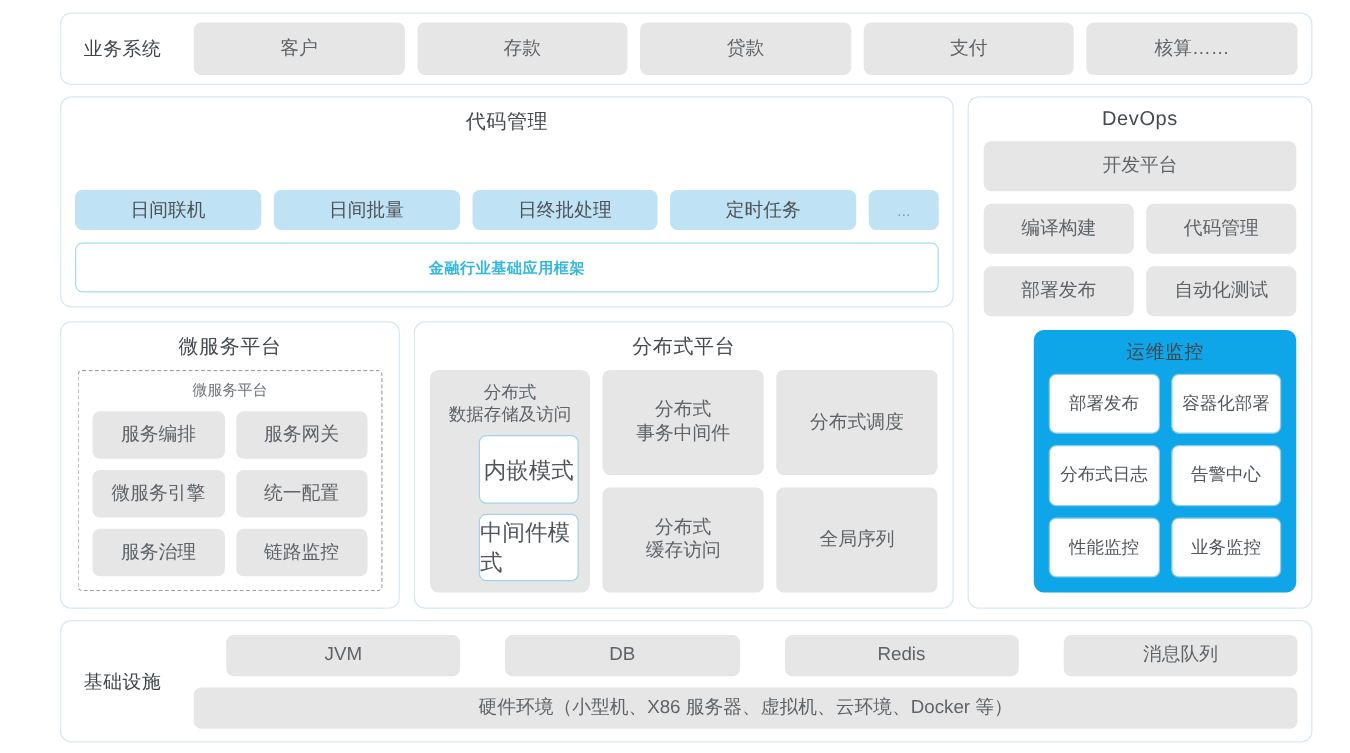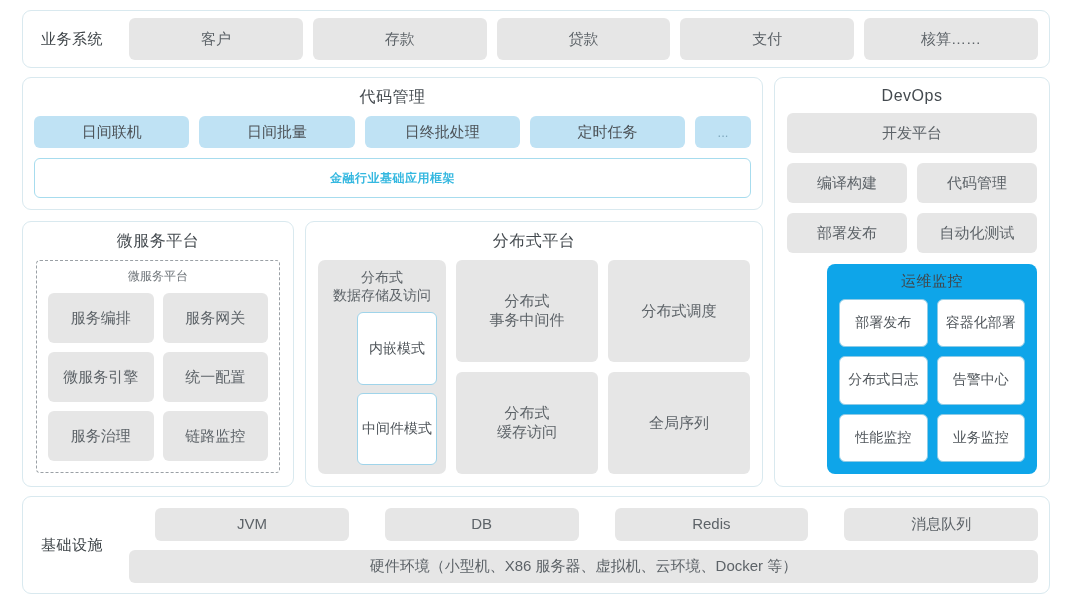--- a/index.html
+++ b/index.html
@@ -5,21 +5,21 @@
   html, body {
     margin: 0; padding: 0;
     background: #ffffff;
     font-family: "Liberation Sans", "DejaVu Sans", sans-serif;
   }
   #page {
     position: relative;
     width: 1080px; height: 602px;
     background: #ffffff;
     box-sizing: border-box;
-    padding: 10px 30px 8px 22px;
+    padding: 10px 30px 8px 48px;
     display: flex;
     flex-direction: column;
     gap: 9px;
   }
 
   
   .panel {
     background: #ffffff;
     border: 1px solid #d9e9ef;
     border-radius: 9px;
@@ -48,20 +48,21 @@
   }
   .chip-blue {
     background: #bfe2f4;
     color: #4c5257;
     border-radius: 6px;
     font-size: 15px;
     display: flex;
     align-items: center;
     justify-content: center;
     box-sizing: border-box;
+    margin-top: 36px;
   }
   .chip-white {
     background: #ffffff;
     border: 1px solid #9fd4ea;
     border-radius: 6px;
     color: #50565b;
     font-size: 15px;
     display: flex;
     align-items: center;
     justify-content: center;
@@ -192,21 +193,21 @@
     padding: 8px 9px 9px 9px;
     box-sizing: border-box;
   }
   #dist-col-left .inner-title {
     text-align: center;
     font-size: 14px;
     color: #5d6368;
     line-height: 1.3;
     padding-bottom: 8px;
   }
-  #dist-col-left .chip-white { flex: 1 1 0; margin-bottom: 8px; font-size: 14px; margin-left: 30px; }
+  #dist-col-left .chip-white { flex: 1 1 0; margin-bottom: 8px; font-size: 18px; margin-left: 30px; }
   #dist-col-left .chip-white:last-child { margin-bottom: 0; }
 
   #dist-grid {
     flex: 1 1 auto;
     display: grid;
     grid-template-columns: 1fr 1fr;
     grid-template-rows: 1fr 1fr;
     gap: 10px;
     min-width: 0;
   }

